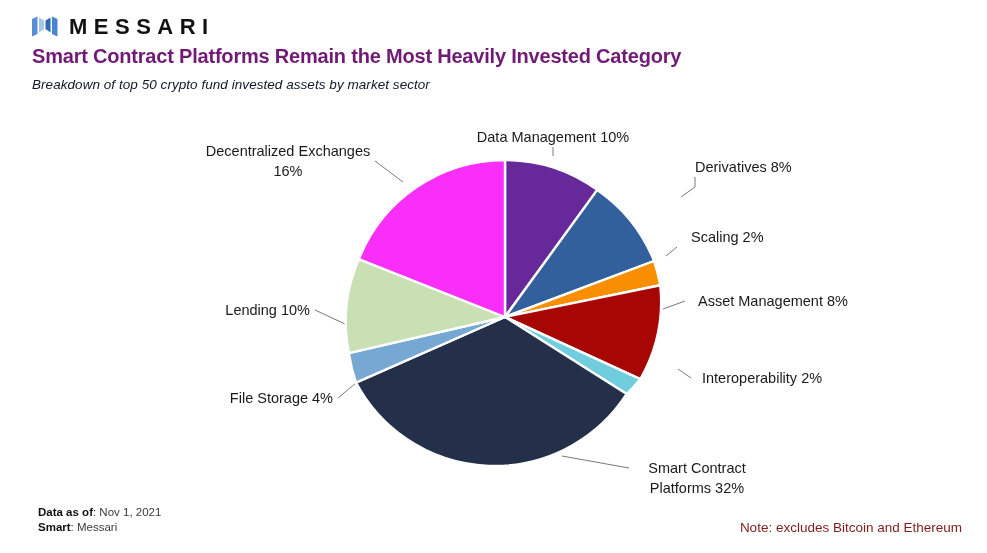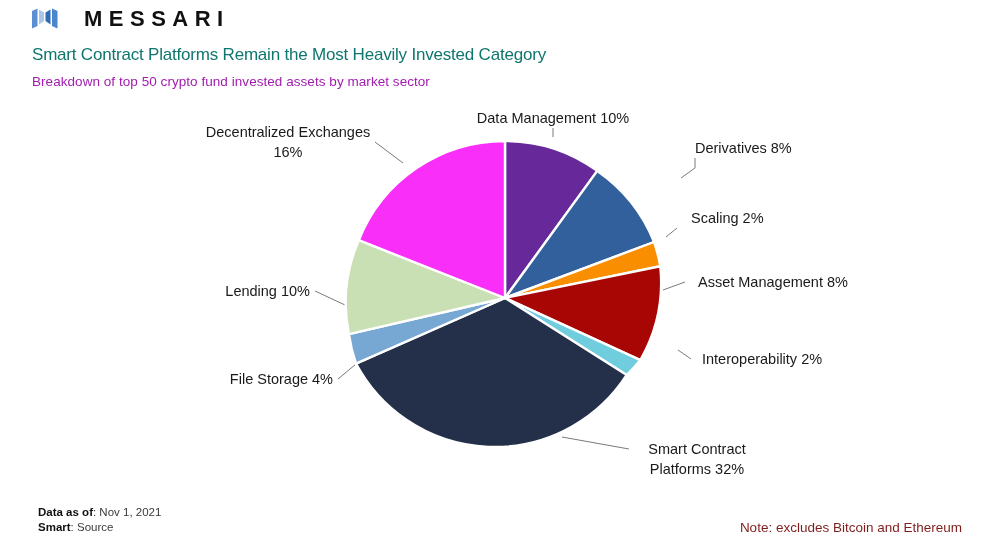--- a/index.html
+++ b/index.html
@@ -18,57 +18,57 @@
 
   
   .header {
     position: absolute;
     left: 32px;
     top: 8px;
     right: 24px;
   }
   .logo-row {
     display: flex;
-    align-items: flex-start;
+    align-items: flex-end;
     height: 30px;
-    gap: 15px;
   }
   .logo-mark {
     width: 30px;
     height: 22px;
     margin-right: 7px;
     flex: none;
   }
   .logo-word {
     font-size: 22px;
     font-weight: bold;
     letter-spacing: 6.5px;
     color: #111111;
     line-height: 1;
   }
   .chart-title {
-    font-size: 17px;
-    font-weight: normal;
-    color: #0f766e;
+    font-size: 20px;
+    font-weight: bold;
+    color: #701a75;
     letter-spacing: -0.2px;
     margin-top: 7px;
     white-space: nowrap;
   }
   .chart-subtitle {
     font-size: 13.5px;
-    color: #a21caf;
+    color: #0f172a;
     margin-top: 9px;
     letter-spacing: 0.05px;
+    font-style: italic;
   }
 
   
   .chart-area {
     position: absolute;
     left: 0;
-    top: 94px;
+    top: 113px;
     width: 947px;
     height: 395px;
   }
   .chart-svg {
     display: block;
   }
   .slice-label {
     font-family: "Liberation Sans", sans-serif;
     font-size: 14.5px;
     fill: #1a1a1a;
@@ -166,17 +166,17 @@
     <text class="slice-label" x="288" y="63" text-anchor="middle">16%</text>
   </svg>
 </div>
 
 <div class="footer">
   <div class="footer-left">
     <div>
       <b>Data as of</b><span>: Nov 1, 2021</span>
     </div>
     <div>
-      <b>Smart</b><span>: Source</span>
+      <b>Smart</b><span>: Messari</span>
     </div>
   </div>
   <div class="footer-right">Note: excludes Bitcoin and Ethereum</div>
 </div>
 
 </body></html>

